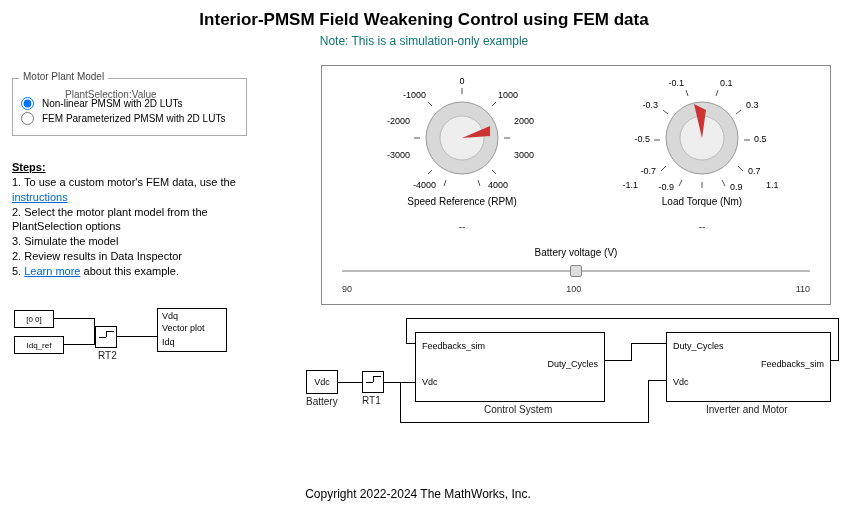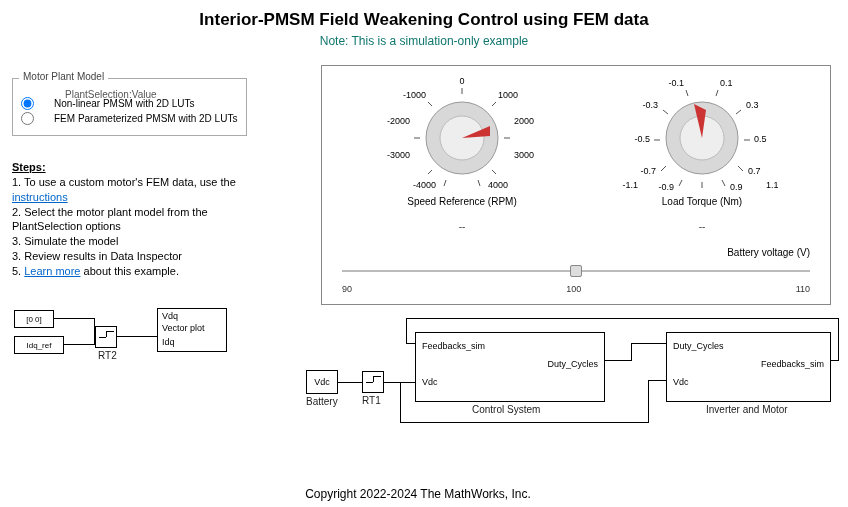--- a/index.html
+++ b/index.html
@@ -2,32 +2,32 @@
 <html><head>
 <meta charset="utf-8">
 <style>
   * { box-sizing: border-box; margin: 0; padding: 0; }
   body { font-family: Arial, Helvetica, sans-serif; font-size: 11px; background: #fff; width: 848px; height: 507px; position: relative; color: #000; }
   .title { text-align: center; font-weight: bold; font-size: 17px; padding-top: 10px; }
   .subtitle { text-align: center; font-weight: normal; font-size: 12px; color: #0f766e; margin-top: 4px; }
   .plant-selection-label { position: absolute; left: 65px; top: 60px; font-size: 10px; color: #555; margin-top: 29px; }
   .plant-group { position: absolute; left: 12px; top: 78px; width: 235px; border: 1px solid #aaa; padding: 16px 8px 8px 8px; }
   .plant-group-title { position: absolute; top: -8px; left: 6px; background: #fff; padding: 0 4px; font-size: 10px; color: #444; }
-  .radio-row { display: flex; align-items: center; gap: 20px; font-size: 10px; margin: 2px 0; }
+  .radio-row { display: flex; align-items: center; gap: 8px; font-size: 10px; margin: 2px 0; }
   .radio-row input { margin: 0; }
   .steps { position: absolute; left: 12px; top: 160px; width: 240px; font-size: 11px; line-height: 1.35; }
   .steps .hdr { text-decoration: underline; font-weight: bold; }
   .steps a { color: #06c; text-decoration: underline; cursor: pointer; }
   .dash-panel { position: absolute; left: 321px; top: 65px; width: 510px; height: 240px; border: 1px solid #888; background: #fff; }
   .dial-wrap { position: absolute; width: 200px; text-align: center; }
   .dial-wrap svg { display: block; margin: 0 auto; }
   .dial-label { font-size: 10px; margin-top: 6px; }
   .dial-value { font-size: 10px; color: #444; margin-top: 14px; }
   .slider-area { position: absolute; left: 20px; right: 20px; bottom: 10px; text-align: center; }
-  .slider-title { font-size: 10px; margin-bottom: 6px; text-align: right; }
+  .slider-title { font-size: 10px; margin-bottom: 6px; }
   .slider-track { position: relative; height: 18px; }
   .slider-line { position: absolute; left: 0; right: 0; top: 6px; height: 2px; background: #bbb; }
   .slider-thumb { position: absolute; top: 1px; width: 12px; height: 12px; background: #ddd; border: 1px solid #888; border-radius: 2px; transform: translateX(-50%); }
   .slider-labels { display: flex; justify-content: space-between; font-size: 9px; color: #333; margin-top: 2px; }
   .block { position: absolute; border: 1px solid #000; background: #fff; }
   .block-label { position: absolute; font-size: 10px; color: #222; white-space: nowrap; }
   .small-block { position: absolute; border: 1px solid #000; background: #fff; font-size: 9px; display:flex; align-items:center; justify-content:center; }
   .port-text { font-size: 9px; position: absolute; white-space: nowrap; }
   .copyright { position: absolute; left: 0; right: 12px; bottom: 6px; text-align: center; font-size: 12px; }
   .conn { position:absolute; background:#000; }
@@ -53,21 +53,21 @@
   </label>
 </fieldset>
 
 <div class="steps">
   <div class="hdr">Steps:</div>
   <div>
     <span>1. To use a custom motor's FEM data, use the </span><a>instructions</a>
   </div>
   <div>2. Select the motor plant model from the PlantSelection options</div>
   <div>3. Simulate the model</div>
-  <div>3. Review results in Data Inspector</div>
+  <div>2. Review results in Data Inspector</div>
   <div>
     <span>5. </span><a>Learn more</a><span> about this example.</span>
   </div>
 </div>
 
 <div class="dash-panel">
 
   <div class="dial-wrap" style="left:40px; top:4px;">
     <svg width="160" height="120" viewBox="0 0 160 120">
       <circle cx="80" cy="68" r="36" fill="#d8d8d8" stroke="#999"></circle>
@@ -175,21 +175,21 @@
   <div class="rt-inner" style="left:10px; top:4px; width:8px; height:0;"></div>
 </div>
 <div class="block-label" style="left:362px; top:395px;">RT1</div>
 <div class="conn" style="left:384px; top:382px; width:31px; height:1px;"></div>
 
 <div class="block" style="left:415px; top:332px; width:190px; height:70px;">
   <div class="port-text" style="left:6px; top:8px;">Feedbacks_sim</div>
   <div class="port-text" style="left:6px; top:44px;">Vdc</div>
   <div class="port-text" style="right:6px; top:26px;">Duty_Cycles</div>
 </div>
-<div class="block-label" style="left:472px; top:404px;text-align:center;">Control System</div>
+<div class="block-label" style="left:484px; top:404px;text-align:center;">Control System</div>
 
 <div class="block" style="left:666px; top:332px; width:165px; height:70px;">
   <div class="port-text" style="left:6px; top:8px;">Duty_Cycles</div>
   <div class="port-text" style="left:6px; top:44px;">Vdc</div>
   <div class="port-text" style="right:6px; top:26px;">Feedbacks_sim</div>
 </div>
 <div class="block-label" style="left:706px; top:404px;">Inverter and Motor</div>
 
 <div class="conn" style="left:605px; top:360px; width:26px; height:1px;"></div>
 <div class="conn" style="left:631px; top:343px; width:1px; height:18px;"></div>

